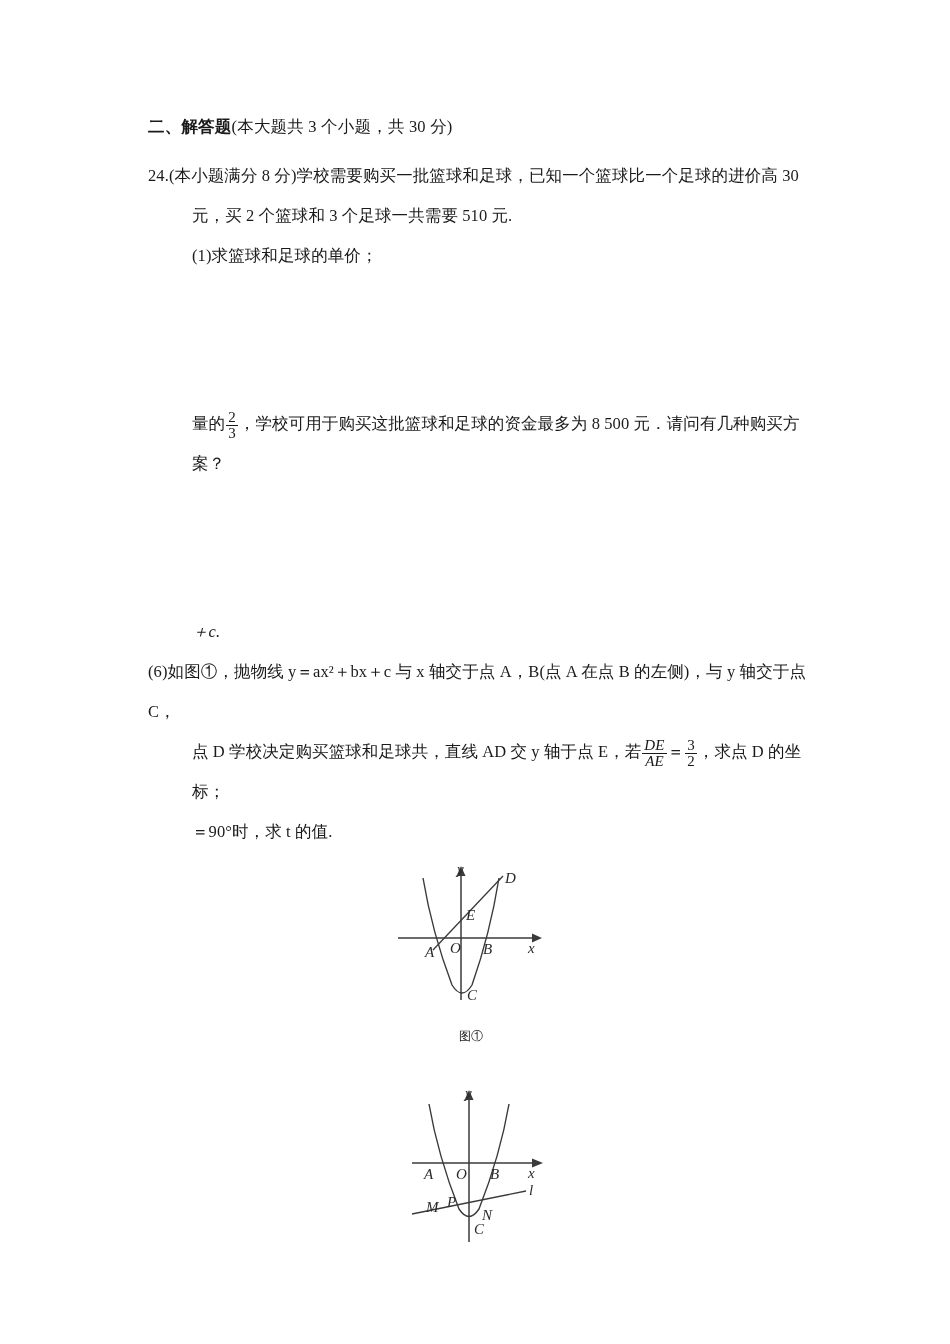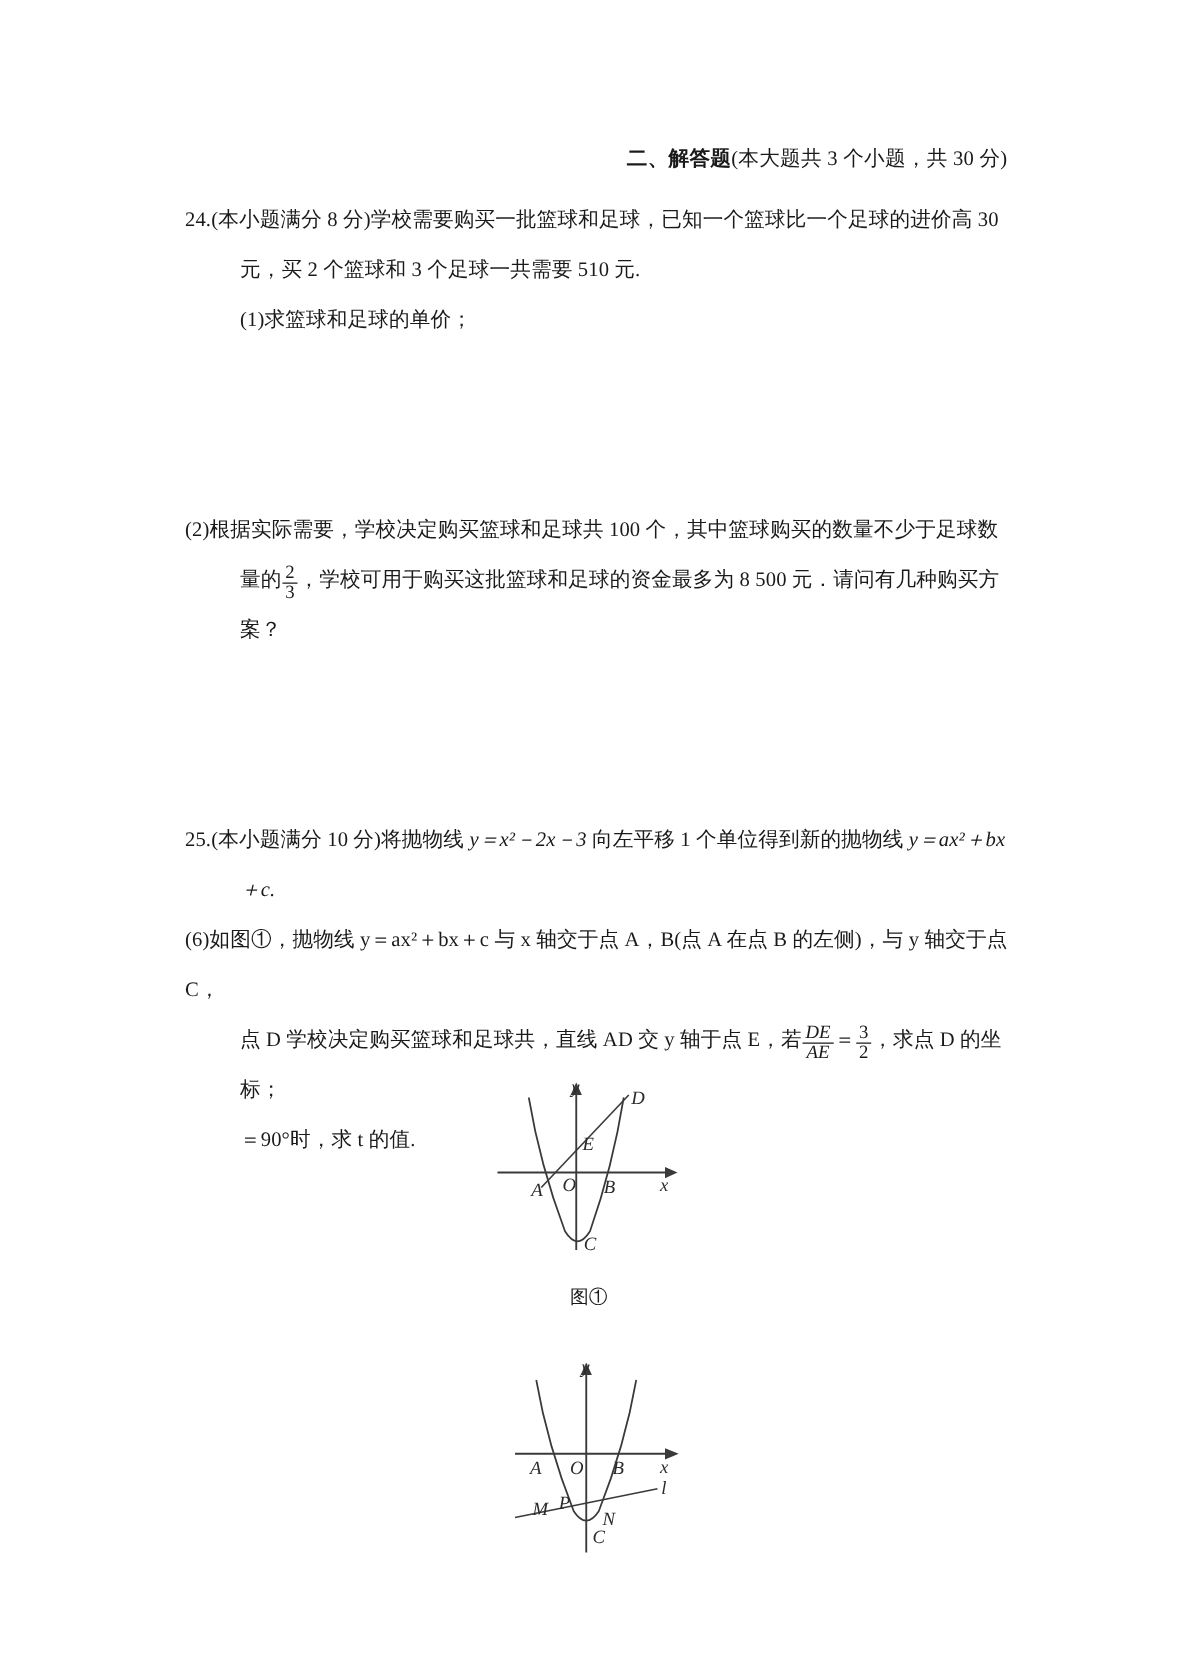--- a/index.html
+++ b/index.html
@@ -28,21 +28,20 @@
     top: 112px;
     width: 658px;
   }
 
   
   .sec-title {
     font-size: 16.5px;
     line-height: 30px;
     margin: 0 0 14px 0;
     letter-spacing: 0.2px;
-    text-align: right;
   }
   .sec-title .bold {
     font-weight: bold;
     font-family: "Liberation Serif", "DejaVu Serif", serif;
   }
   .qline {
     font-size: 16.5px;
     line-height: 40px;
     margin: 0;
     text-align: justify;
@@ -71,21 +70,21 @@
   .frac .den { display: block; padding: 0 2px; border-top: 1px solid #1a1a1a; }
   .frac.italic .num, .frac.italic .den { font-style: italic; }
 
   
   .figwrap { position: relative; }
   .fig {
     position: absolute;
   }
   .figcap {
     position: absolute;
-    font-size: 15px;
+    font-size: 12px;
     text-align: center;
     width: 120px;
   }
   svg { display: block; }
   svg text {
     font-family: "Liberation Serif", "DejaVu Serif", serif;
     font-style: italic;
     font-size: 15px;
     fill: #2b2b2b;
   }
@@ -100,28 +99,26 @@
       <span class="bold">二、解答题</span><span>(本大题共 3 个小题，共 30 分)</span>
     </p>
 
     <div class="q-block">
       <p class="qline"><span>24.</span><span>(本小题满分 8 分)学校需要购买一批篮球和足球，已知一个篮球比一个足球的进价高 30</span></p>
       <p class="qline nojust">元，买 2 个篮球和 3 个足球一共需要 510 元.</p>
       <p class="qline nojust">(1)求篮球和足球的单价；</p>
 
       <div class="gap-big"></div>
 
-      <p class="qline">(2)根据实际需要，学校决定购买篮球和足球共 100 个，其中篮球购买的数量不少于足球数</p>
       <p class="qline nojust"><span>量的</span><span class="frac"><span class="num">2</span><span class="den">3</span></span><span>，学校可用于购买这批篮球和足球的资金最多为 8 500 元．请问有几种购买方案？</span></p>
 
       <div class="gap-big"></div>
     </div>
 
     <div class="q-block">
-      <p class="qline"><span>25.</span><span>(本小题满分 10 分)将抛物线 </span><span class="it">y＝x²－2x－3</span><span> 向左平移 1 个单位得到新的抛物线 </span><span class="it">y＝ax²＋bx</span></p>
       <p class="qline nojust it">＋c.</p>
       <p class="qline">(6)如图①，抛物线 y＝ax²＋bx＋c 与 x 轴交于点 A，B(点 A 在点 B 的左侧)，与 y 轴交于点 C，</p>
       <p class="qline nojust"><span>点 D 学校决定购买篮球和足球共，直线 AD 交 y 轴于点 E，若</span><span class="frac italic"><span class="num">DE</span><span class="den">AE</span></span><span>＝</span><span class="frac"><span class="num">3</span><span class="den">2</span></span><span>，求点 D 的坐标；</span></p>
       <p class="qline nojust">＝90°时，求 t 的值.</p>
     </div>
   </div>
 
   <div class="figwrap">
     <div class="fig" style="left:390px; top:862px;">
       <svg width="160" height="160" viewBox="0 0 160 160">

